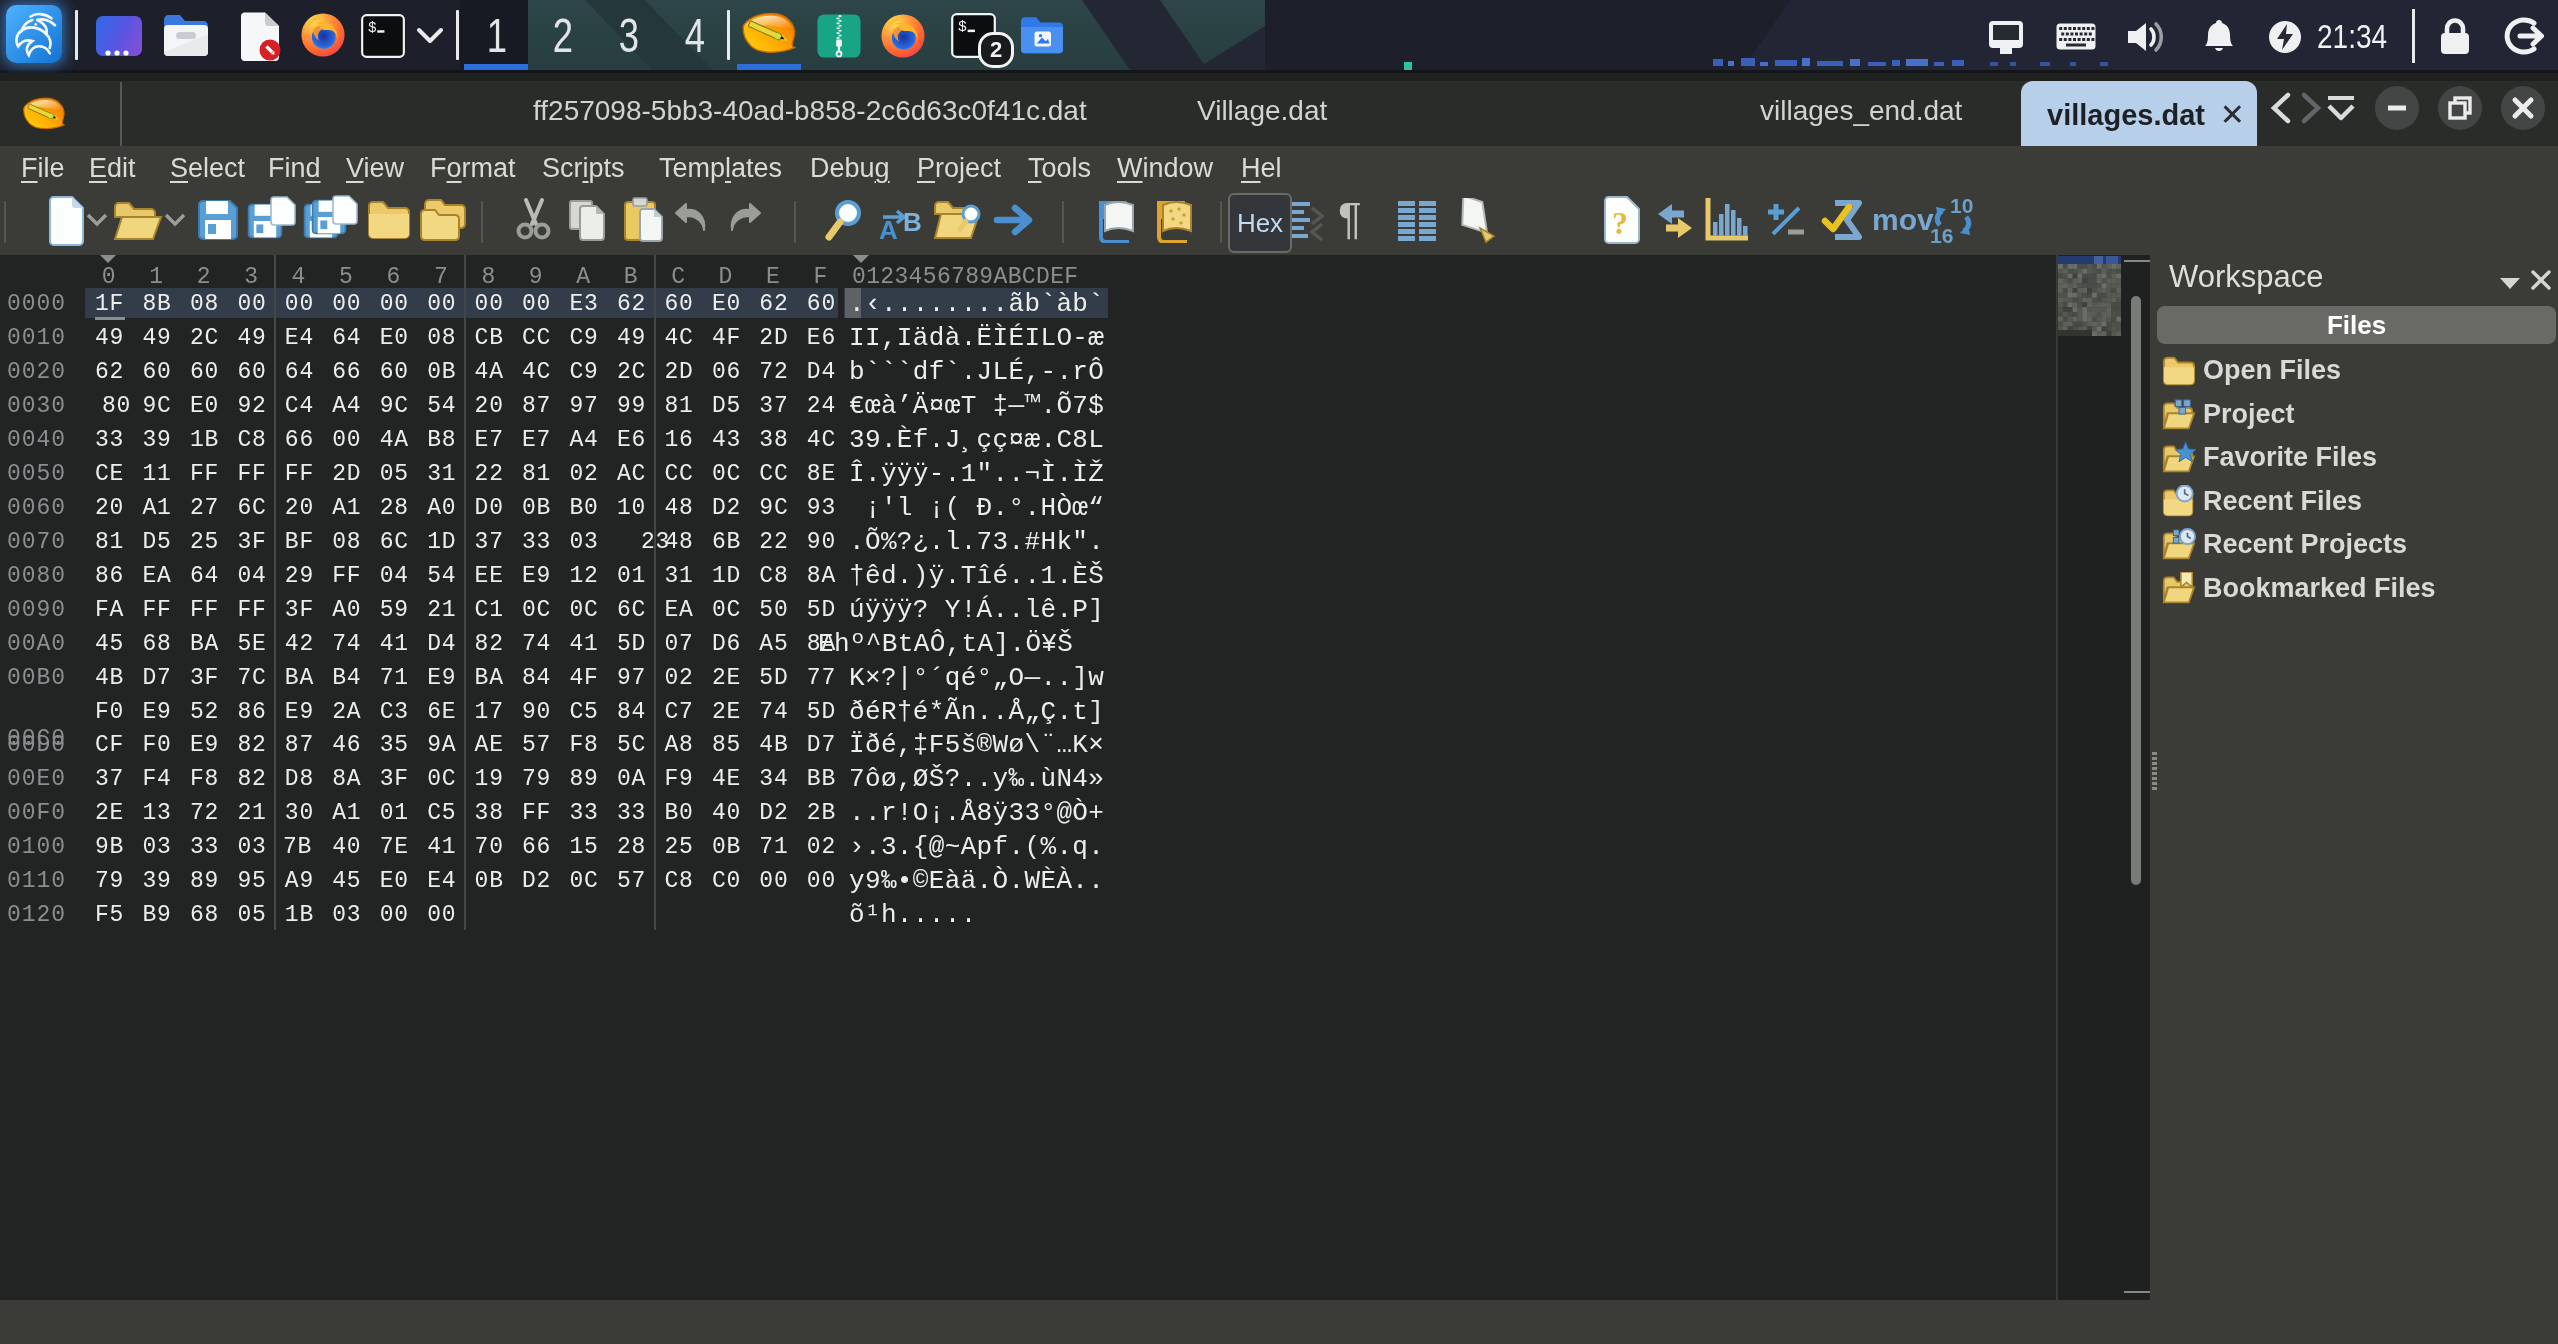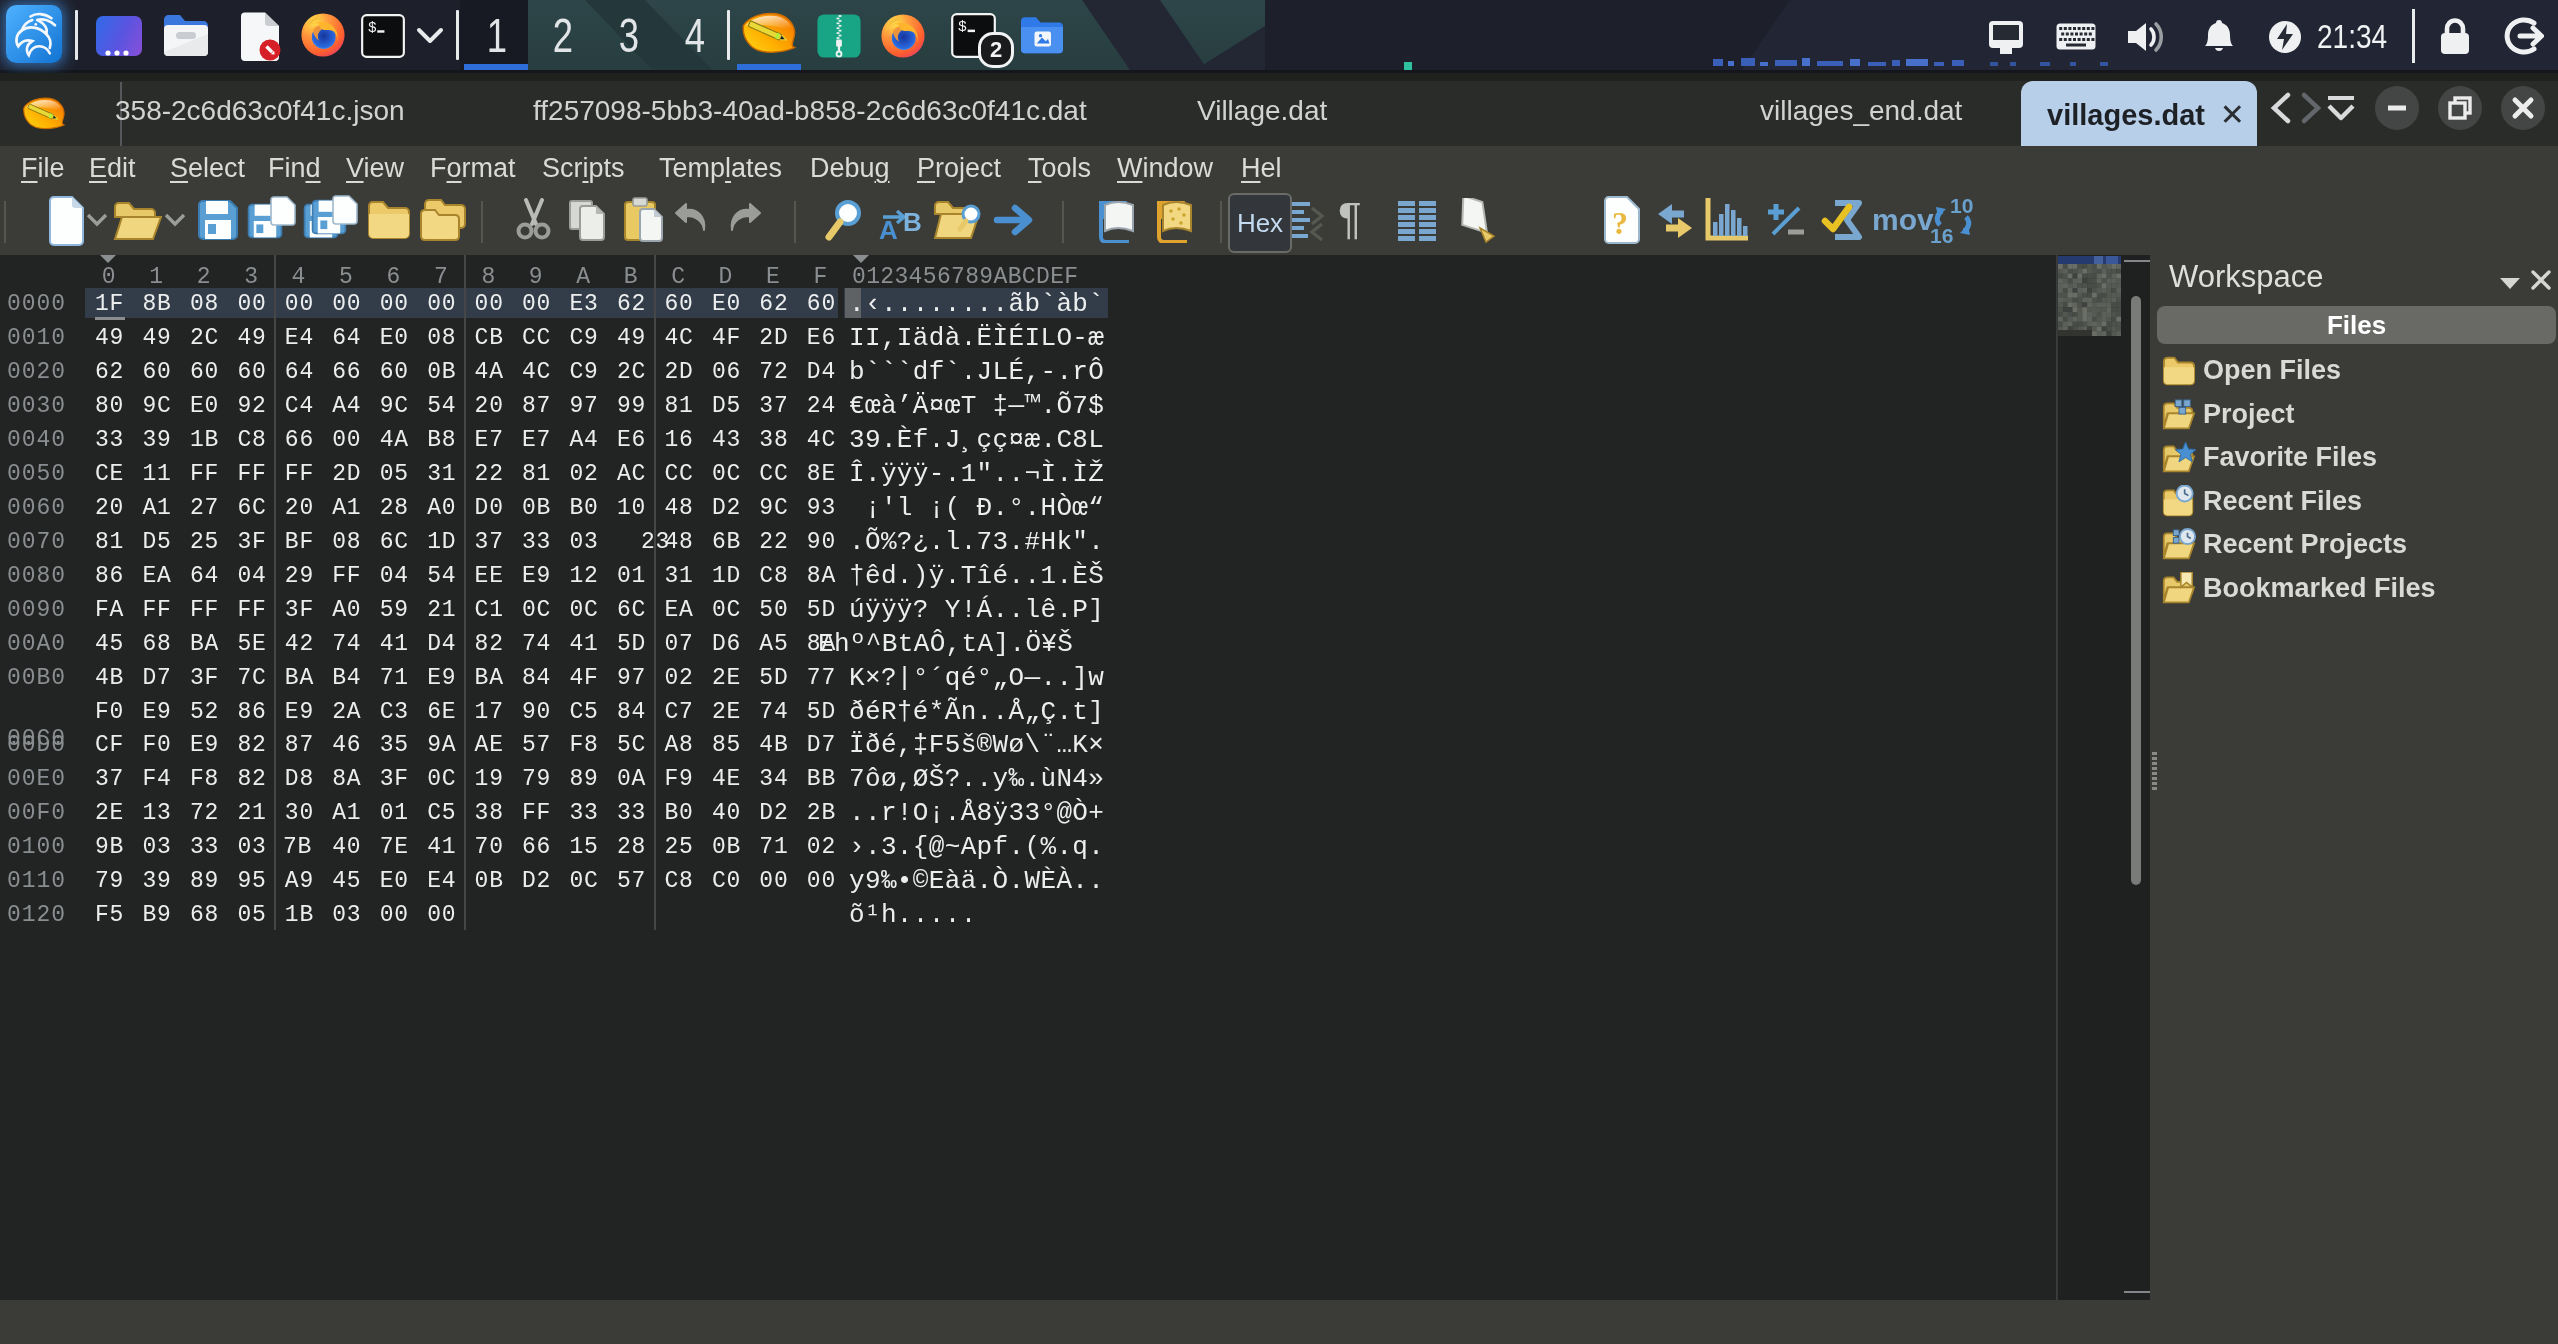--- a/index.html
+++ b/index.html
@@ -287,21 +287,20 @@
         <path d="M2 16 C8 6 24 1 38 3 C50 5 58 14 58 24 C58 32 52 38 58 40 L58 40 C44 46 20 48 10 38 C4 32 1 24 2 16 Z" transform="translate(0,-1)" fill="url(#okg1)" stroke="#c96a00" stroke-width="1.6"></path>
         <path d="M4 15 C12 6 28 2 40 5 C50 8 56 15 55 22 C40 14 18 13 4 15 Z" fill="url(#okh1)"></path>
         <g transform="rotate(24 30 23)">
           <rect x="6" y="19" width="38" height="6.5" rx="1.5" fill="#e8d838" stroke="#8a7a10" stroke-width="1.2"></rect>
           <rect x="38" y="19" width="3.5" height="6.5" fill="#b0f03a"></rect>
           <polygon points="44,19 52,22.2 44,25.5" fill="#e8d838"></polygon>
           <polygon points="44,20.2 48.5,22.2 44,24.3" fill="#1a1a2a"></polygon>
         </g>
       </svg>
 <div class="abs" style="left:120px;top:9px;width:2px;height:64px;background:#55585a;"></div>
-<div class="tabtxt" style="left:115px;">358-2c6d63c0f41c.json</div>
 <div class="tabtxt" style="left:533px;">ff257098-5bb3-40ad-b858-2c6d63c0f41c.dat</div>
 <div class="tabtxt" style="left:1197px;">Village.dat</div>
 <div class="tabtxt" style="left:1760px;">villages_end.dat</div>
 <div id="activetab">
         <span class="lbl">villages.dat</span>
         <span class="cls">✕</span>
       </div>
 <svg class="abs" style="left:2264px;top:17px;" width="36" height="36" viewBox="0 0 36 36">
         <path d="M24 5 L10 18 L24 31" stroke="#d8dadc" stroke-width="4.5" fill="none" stroke-linecap="round"></path>
       </svg>
@@ -605,21 +604,21 @@
 <div class="byte mono" style="left:474.6px;top:100.1px;">4A</div>
 <div class="byte mono" style="left:522.0px;top:100.1px;">4C</div>
 <div class="byte mono" style="left:569.5px;top:100.1px;">C9</div>
 <div class="byte mono" style="left:617.0px;top:100.1px;">2C</div>
 <div class="byte mono" style="left:664.4px;top:100.1px;">2D</div>
 <div class="byte mono" style="left:711.9px;top:100.1px;">06</div>
 <div class="byte mono" style="left:759.3px;top:100.1px;">72</div>
 <div class="byte mono" style="left:806.8px;top:100.1px;">D4</div>
 <div class="chl mono" style="left:849.0px;top:100.1px;">b```df`.JLÉ,-.rÔ</div>
 <div class="off mono" style="top:134.0px;">0030</div>
-<div class="byte mono" style="left:95.0px;top:134.0px;">80</div>
+<div class="byte mono" style="left:102px;top:134.0px;">80</div>
 <div class="byte mono" style="left:142.4px;top:134.0px;">9C</div>
 <div class="byte mono" style="left:189.9px;top:134.0px;">E0</div>
 <div class="byte mono" style="left:237.4px;top:134.0px;">92</div>
 <div class="byte mono" style="left:284.8px;top:134.0px;">C4</div>
 <div class="byte mono" style="left:332.2px;top:134.0px;">A4</div>
 <div class="byte mono" style="left:379.7px;top:134.0px;">9C</div>
 <div class="byte mono" style="left:427.2px;top:134.0px;">54</div>
 <div class="byte mono" style="left:474.6px;top:134.0px;">20</div>
 <div class="byte mono" style="left:522.0px;top:134.0px;">87</div>
 <div class="byte mono" style="left:569.5px;top:134.0px;">97</div>

